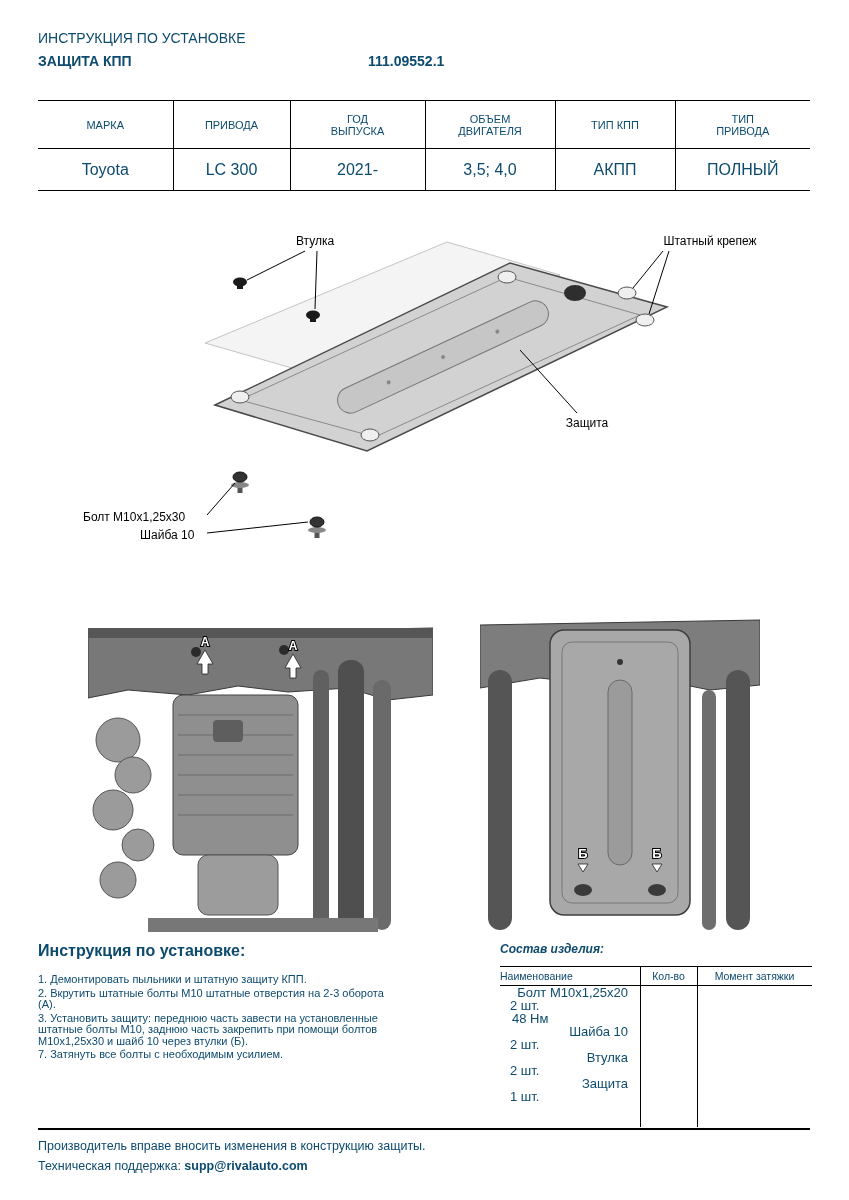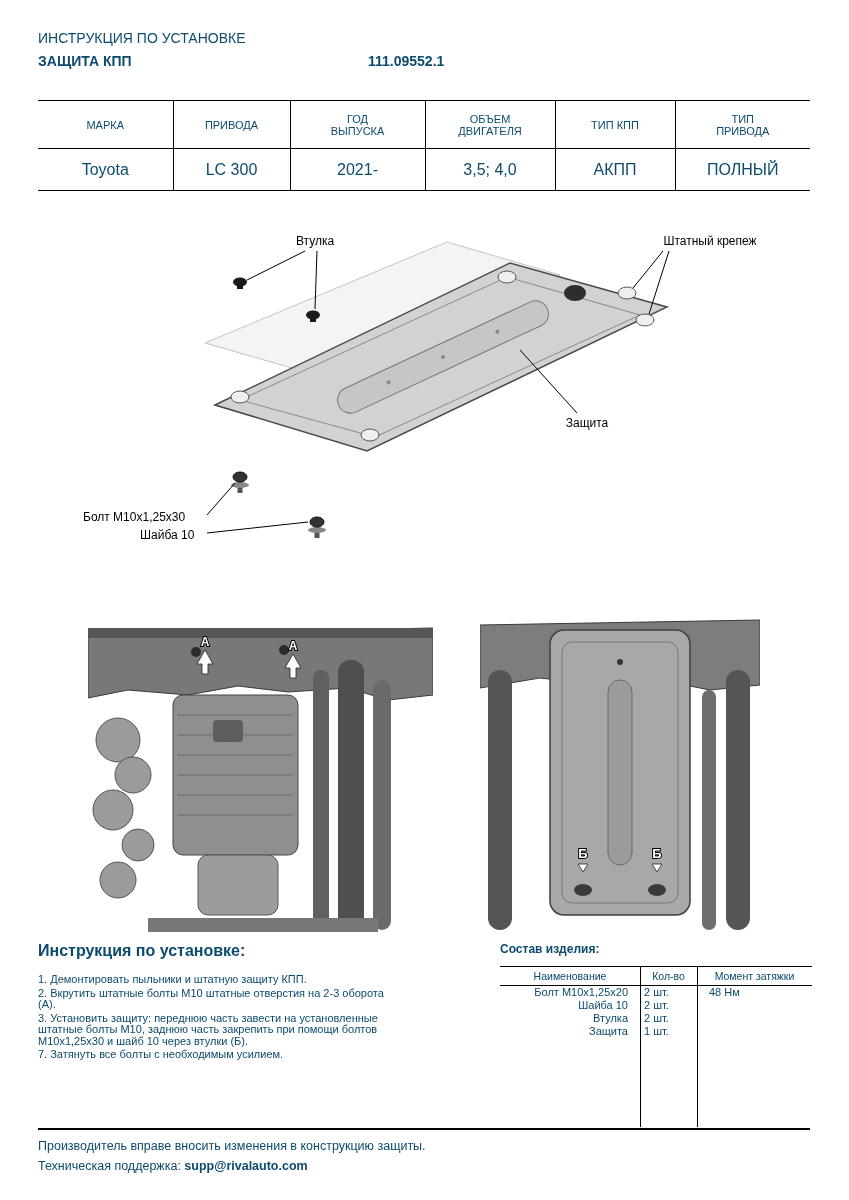--- a/index.html
+++ b/index.html
@@ -23,28 +23,28 @@
   .diagram text { font-size:12px; fill:#000; }
 
   .photo-left  { position:absolute; left:88px;  top:600px; }
   .photo-right { position:absolute; left:480px; top:600px; }
 
   .instructions { position:absolute; left:38px; top:942px; width:352px; }
   .instructions-heading { font-size:16px; font-weight:bold; margin-bottom:14px; }
   .instruction-item { font-size:11px; line-height:11.5px; margin-bottom:2px; }
 
   .parts { position:absolute; left:500px; top:942px; width:312px; }
-  .parts-heading { font-size:12px; font-weight:bold; margin-bottom:10px; }
+  .parts-heading { font-size:12px; font-weight:bold; margin-bottom:10px;font-style:italic; }
   .parts-table { position:relative; height:160px; border-top:1px solid #000; }
   .parts-vline { position:absolute; top:0; width:1px; height:160px; background:#000; }
   .parts-header { display:flex; border-bottom:1px solid #000; padding:3px 0; font-size:10.5px; }
-  .ph-name { width:140px; text-align:center; }
+  .ph-name { width:140px; }
   .ph-qty { width:57px; text-align:center; }
   .ph-torque { width:115px; text-align:center; }
-  .parts-row { display:flex; font-size:11px; line-height:13px; }
+  .parts-row { display:flex; font-size:13px; line-height:13px;flex-direction:column; }
   .pr-name { width:134px; text-align:right; padding-right:6px; }
   .pr-qty { width:63px; padding-left:10px; }
   .pr-torque { padding-left:12px; }
 
   .footer { position:absolute; left:38px; top:1128px; width:772px; border-top:2.5px solid #000; padding-top:9px; }
   .footer-line1 { font-size:12.5px; margin-bottom:6px; }
   .footer-line2 { font-size:12.5px; }
   .footer-email { font-weight:bold; }
 </style>
 </head>

